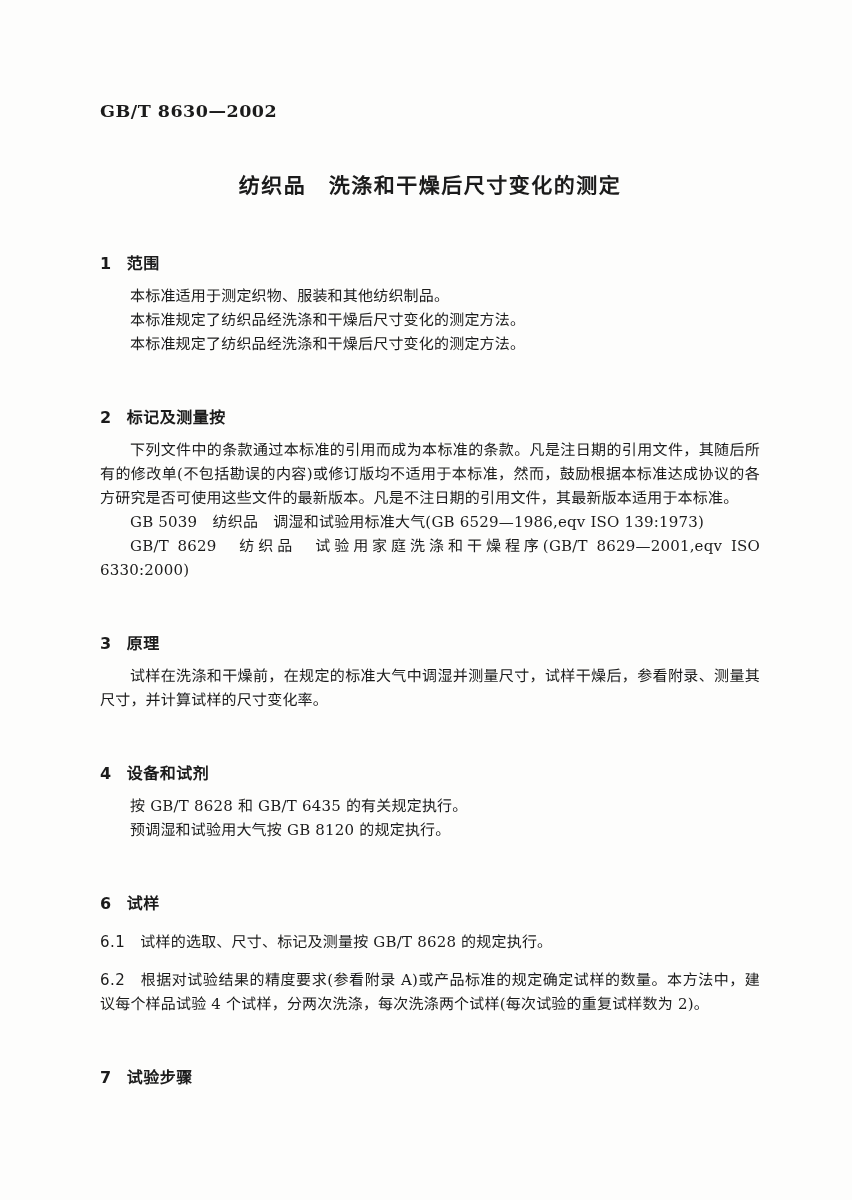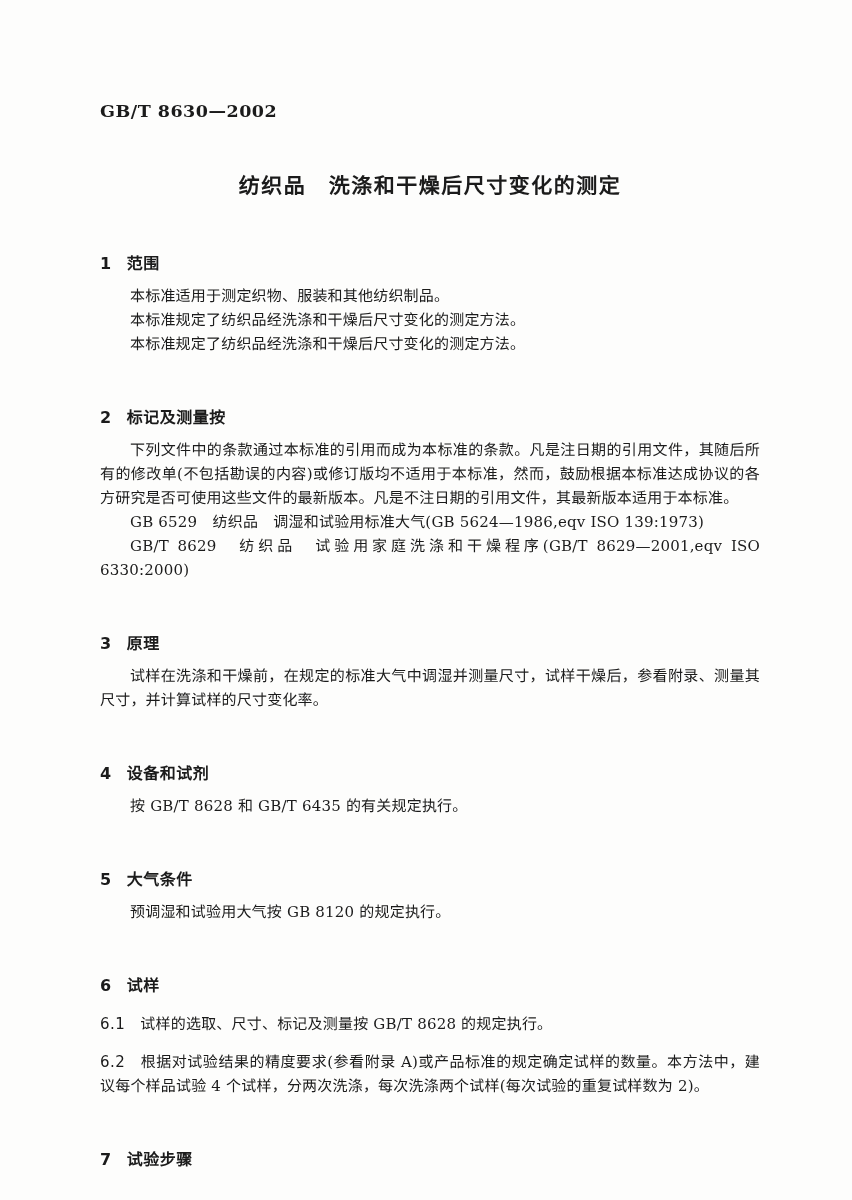--- a/index.html
+++ b/index.html
@@ -88,42 +88,39 @@
     <p class="body-p indent">本标准适用于测定织物、服装和其他纺织制品。</p>
     <p class="body-p indent">本标准规定了纺织品经洗涤和干燥后尺寸变化的测定方法。</p>
     <p class="body-p indent">本标准规定了纺织品经洗涤和干燥后尺寸变化的测定方法。</p>
   </section>
 
   <section>
     <h2 class="sec-h">
       <span class="sec-num">2</span><span class="sec-title">标记及测量按</span>
     </h2>
     <p class="body-p indent">下列文件中的条款通过本标准的引用而成为本标准的条款。凡是注日期的引用文件，其随后所有的修改单(不包括勘误的内容)或修订版均不适用于本标准，然而，鼓励根据本标准达成协议的各方研究是否可使用这些文件的最新版本。凡是不注日期的引用文件，其最新版本适用于本标准。</p>
-    <p class="body-p indent">GB 6529　纺织品　调湿和试验用标准大气(GB 5624—1986,eqv ISO 139:1973)</p>
+    <p class="body-p indent">GB 5039　纺织品　调湿和试验用标准大气(GB 6529—1986,eqv ISO 139:1973)</p>
     <p class="body-p indent">GB/T 8629　纺织品　试验用家庭洗涤和干燥程序(GB/T 8629—2001,eqv ISO 6330:2000)</p>
   </section>
 
   <section>
     <h2 class="sec-h">
       <span class="sec-num">3</span><span class="sec-title">原理</span>
     </h2>
     <p class="body-p indent">试样在洗涤和干燥前，在规定的标准大气中调湿并测量尺寸，试样干燥后，参看附录、测量其尺寸，并计算试样的尺寸变化率。</p>
   </section>
 
   <section>
     <h2 class="sec-h">
       <span class="sec-num">4</span><span class="sec-title">设备和试剂</span>
     </h2>
     <p class="body-p indent">按 GB/T 8628 和 GB/T 6435 的有关规定执行。</p>
   </section>
 
   <section>
-    <h2 class="sec-h">
-      <span class="sec-num">5</span><span class="sec-title">大气条件</span>
-    </h2>
     <p class="body-p indent">预调湿和试验用大气按 GB 8120 的规定执行。</p>
   </section>
 
   <section>
     <h2 class="sec-h">
       <span class="sec-num">6</span><span class="sec-title">试样</span>
     </h2>
     <p class="body-p clause">
       <span class="clause-num">6.1</span><span>试样的选取、尺寸、标记及测量按 GB/T 8628 的规定执行。</span>
     </p>

